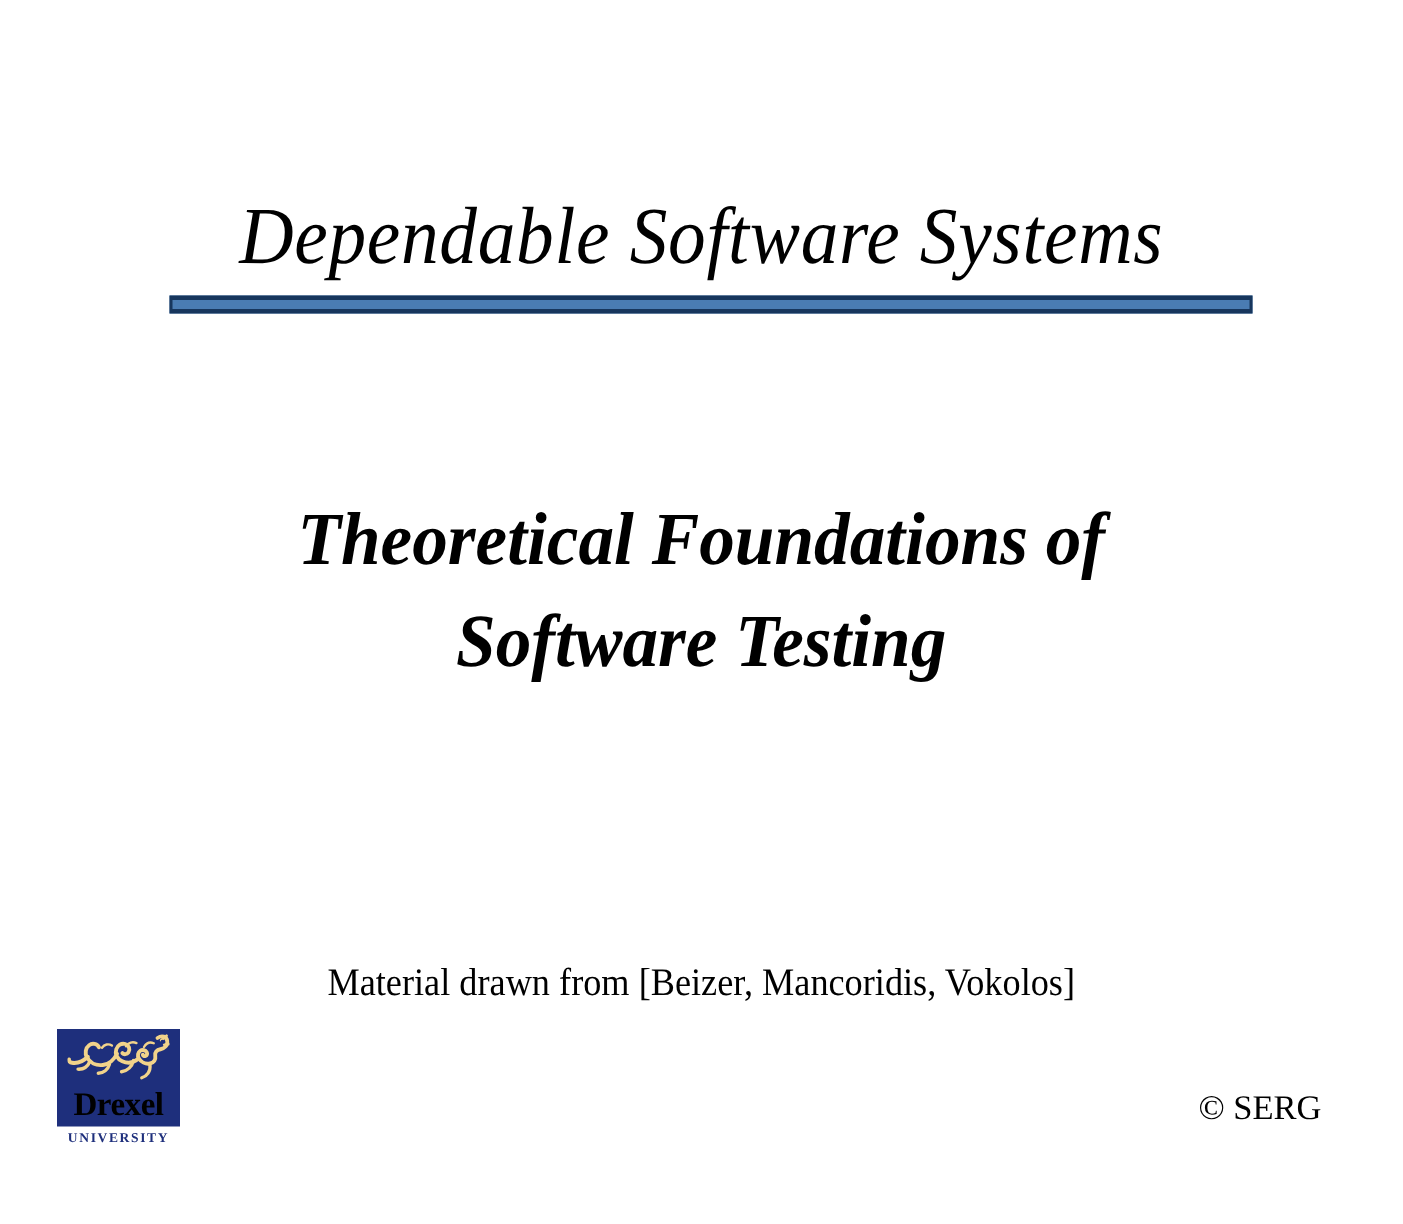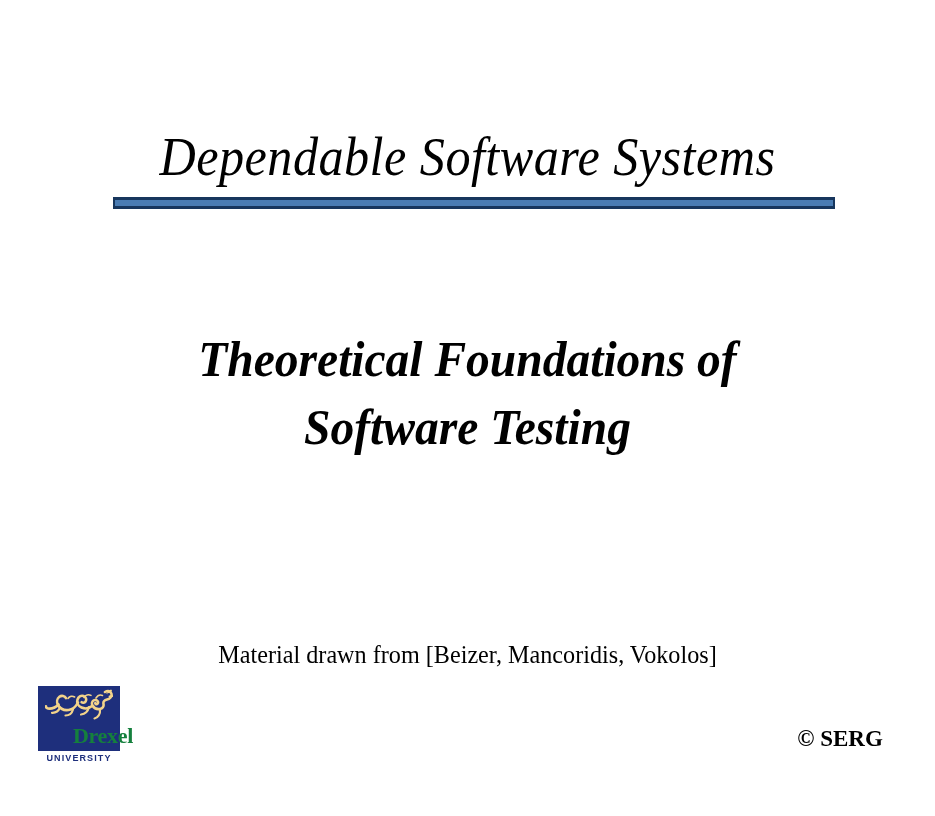--- a/index.html
+++ b/index.html
@@ -116,31 +116,30 @@
   .logo-wordmark {
     position: absolute;
     left: 0;
     top: 38px;
     width: 82px;
     text-align: center;
     font-family: "Liberation Serif", serif;
     font-weight: 700;
     font-size: 22px;
     line-height: 24px;
-    color: #15803d;
+    color: #000000;
     letter-spacing: -0.3px;
-    padding-left: 24px;
   }
   .logo-sub {
     position: absolute;
     left: 0;
     top: 66px;
     width: 82px;
     text-align: center;
-    font-family: Liberation Sans, sans-serif;
+    font-family: Liberation Serif, serif;
     font-weight: 700;
     font-size: 9px;
     line-height: 12px;
     color: #1E2F7C;
     letter-spacing: 1.1px;
   }
 
   
   .footer-center {
     position: absolute;
@@ -155,21 +154,21 @@
     color: #000000;
     white-space: nowrap;
   }
   .footer-copyright {
     position: absolute;
     left: 760px;
     top: 726px;
     width: 160px;
     text-align: center;
     font-family: "Liberation Serif", serif;
-    font-weight: 700;
+    font-weight: 400;
     font-size: 23px;
     line-height: 26px;
     color: #000000;
     white-space: nowrap;
   }
 </style>
 </head>
 <body>
 
 <div class="slide">

